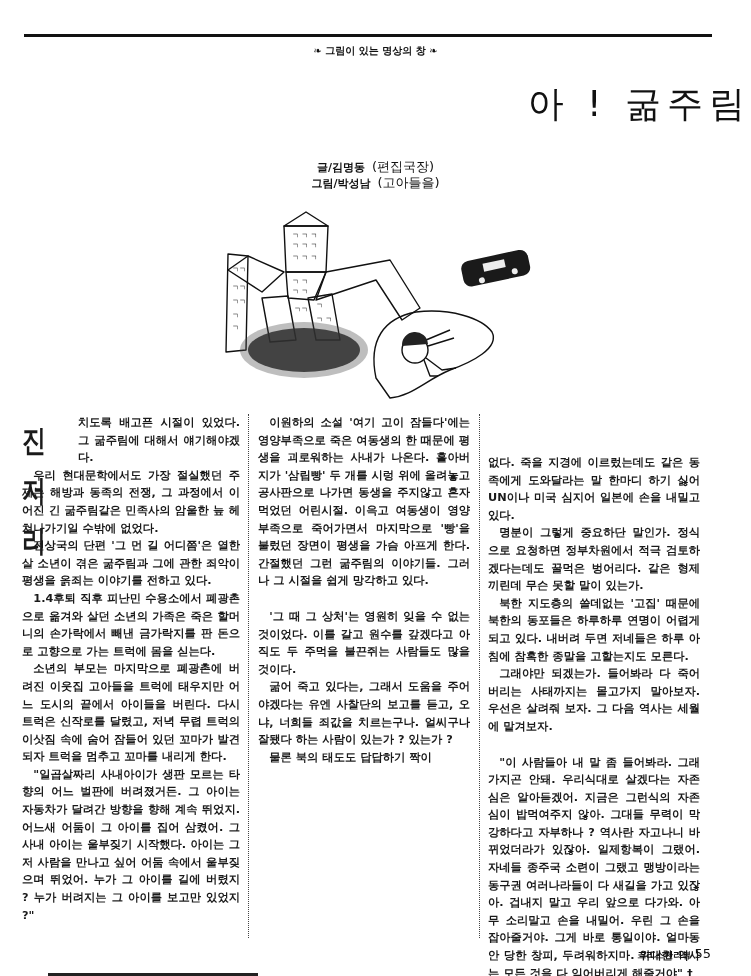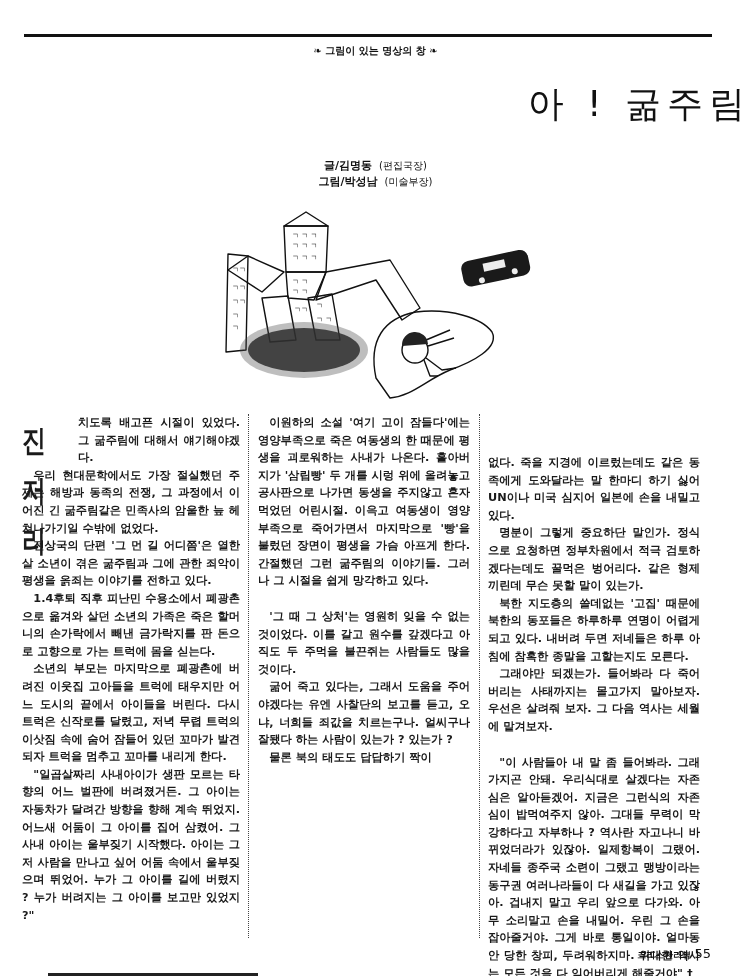--- a/index.html
+++ b/index.html
@@ -4,21 +4,21 @@
 <style>
   html, body { margin:0; padding:0; background:#fff; }
   body { width:751px; height:976px; position:relative; overflow:hidden;
          font-family:"DejaVu Sans", sans-serif; color:#111; }
   .top-rule { position:absolute; left:24px; top:34px; width:688px; height:3px; background:#111; }
   .series { position:absolute; left:0; width:751px; top:44px; text-align:center;
             font-size:10px; font-weight:bold; letter-spacing:0px; }
   .title { position:absolute; left:0; width:751px; top:80px; text-align:right;
            font-size:36px; font-family:"DejaVu Sans", sans-serif; font-weight:normal; letter-spacing:6px; }
   .byline { position:absolute; left:0; width:751px; text-align:center; font-size:11px; font-weight:bold; }
-  .byline .role { font-size:10px; font-weight:normal;padding-left:7px; }
+  .byline .role { font-size:13px; font-weight:normal;padding-left:7px; }
   .b1 { top:158px; } .b2 { top:174px; }
   .illus { position:absolute; left:180px; top:200px; width:400px; height:200px; }
   .col { position:absolute; top:414px; font-size:11.3px; line-height:17.6px;
          text-align:justify; font-weight:bold; color:#1a1a1a; }
   .col p { margin:0; }
   .col p.ind { text-indent:1em; }
   .col1 { left:22px; width:218px; }
   .col2 { left:258px; width:212px; }
   .col3 { left:488px; width:212px;margin-top:40px; }
   .divider { position:absolute; top:414px; width:0; height:524px; border-left:1px dotted #444; }
@@ -35,21 +35,21 @@
 <body>
 
 <div class="top-rule"></div>
 <div class="series">❧ 그림이 있는 명상의 창 ❧</div>
 <div class="title">아 ! 굶주림</div>
 
 <div class="byline b1">
   <span>글/김명동</span><span class="role">(편집국장)</span>
 </div>
 <div class="byline b2">
-  <span>그림/박성남</span><span class="role">(미술부장)</span>
+  <span>그림/박성남</span><span class="role">(고아들을)</span>
 </div>
 
 <svg class="illus" viewBox="0 0 400 200" xmlns="http://www.w3.org/2000/svg">
   <g fill="none" stroke="#111" stroke-width="1.4" stroke-linejoin="round">
 
     <polygon points="104,26 126,12 148,26"></polygon>
     <polygon points="104,26 148,26 146,72 106,72"></polygon>
 
     <polygon points="48,54 68,56 66,150 46,152"></polygon>
     <polygon points="48,70 68,56 104,72 82,92"></polygon>

